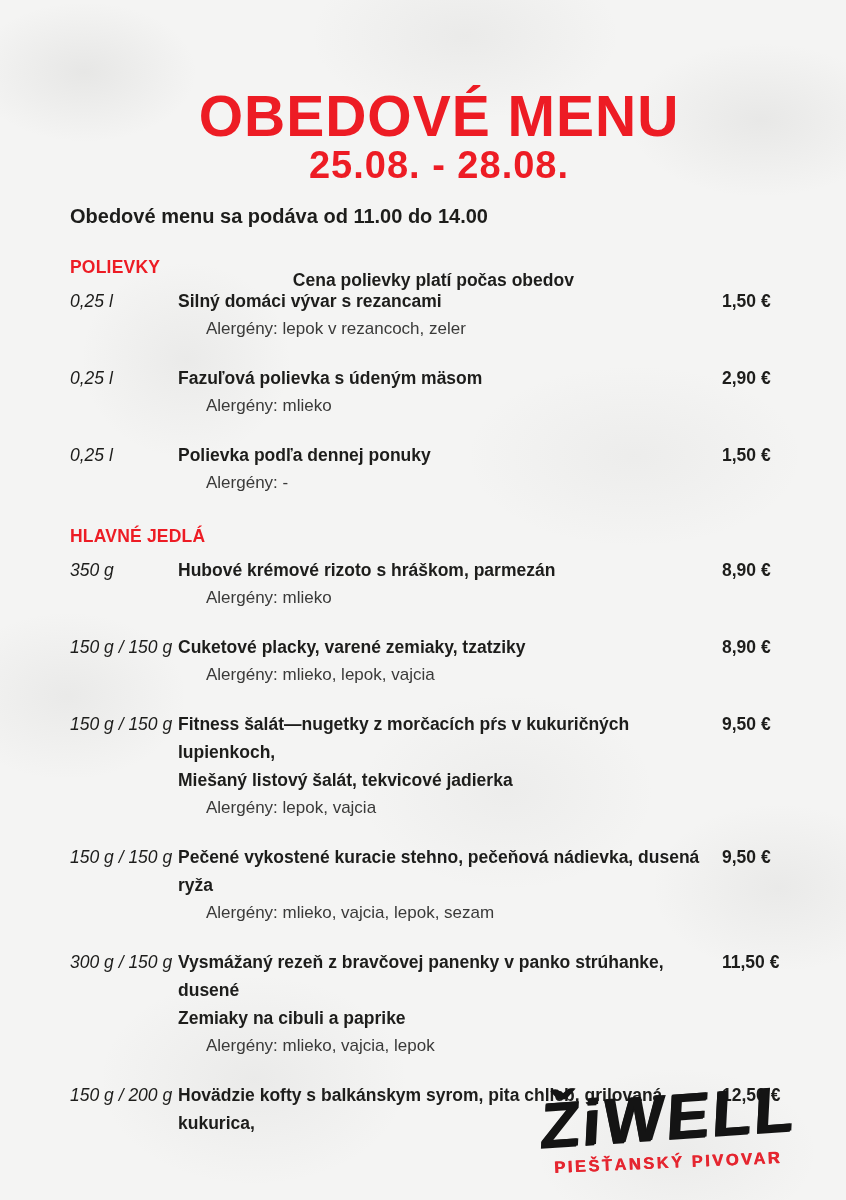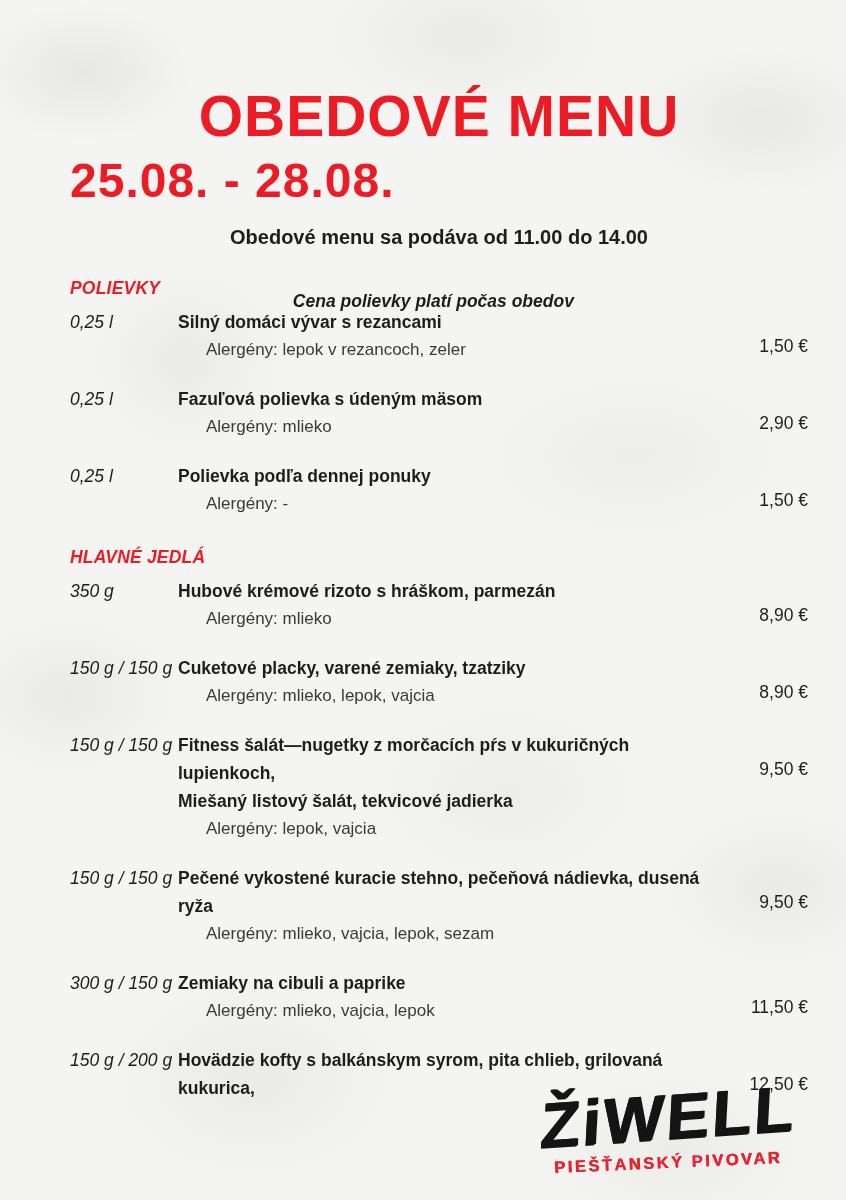--- a/index.html
+++ b/index.html
@@ -28,39 +28,38 @@
   }
   .title {
     text-align:center;
     color:#ed1c24;
     font-size:57px;
     font-weight:800;
     letter-spacing:1px;
     line-height:1;
   }
   .date-range {
-    text-align:left;
+    text-align:center;
     color:#ed1c24;
-    font-size:48px;
+    font-size:38px;
     font-weight:800;
     letter-spacing:1px;
     line-height:1;
-    margin-top:12px;
+    margin-top:1px;
   }
   .subtitle {
-    text-align:center;
+    text-align:left;
     font-size:20px;
     font-weight:700;
     margin-top:21px;
   }
   .sec-head {
     position:relative;
     margin-top:27px;
     height:24px;
-    font-style:italic;
   }
   .sec-heading {
     color:#ed1c24;
     font-size:17.5px;
     font-weight:700;
     letter-spacing:.2px;
     line-height:24px;
   }
   .sec-note {
     position:absolute;
@@ -94,26 +93,25 @@
   }
   .allerg {
     font-size:17px;
     font-weight:400;
     line-height:28px;
     color:#3a3a39;
     margin-left:28px;
   }
   .price {
     font-size:17.5px;
-    font-weight:400;
-    line-height:28px;
-    text-align:right;
+    font-weight:700;
+    line-height:28px;
+    text-align:left;
     white-space:nowrap;
     color:#1d1d1b;
-    margin-top:24px;
   }
   .logo {
     position:absolute;
     right:34px; bottom:28px;
     width:288px;
     text-align:center;
   }
   .brand {
     display:inline-block;
     font-size:64px;
@@ -220,20 +218,21 @@
         <div class="mid">
           <div class="iname">Pečené vykostené kuracie stehno, pečeňová nádievka, dusená ryža</div>
           <div class="allerg">Alergény: mlieko, vajcia, lepok, sezam</div>
         </div>
         <div class="price">9,50 €</div>
       </div>
 
       <div class="item">
         <div class="portion">300 g / 150 g</div>
         <div class="mid">
+          <div class="iname">Vysmážaný rezeň z bravčovej panenky v panko strúhanke, dusené</div>
           <div class="iname">Zemiaky na cibuli a paprike</div>
           <div class="allerg">Alergény: mlieko, vajcia, lepok</div>
         </div>
         <div class="price">11,50 €</div>
       </div>
 
       <div class="item">
         <div class="portion">150 g / 200 g</div>
         <div class="mid">
           <div class="iname">Hovädzie kofty s balkánskym syrom, pita chlieb, grilovaná kukurica,</div>

